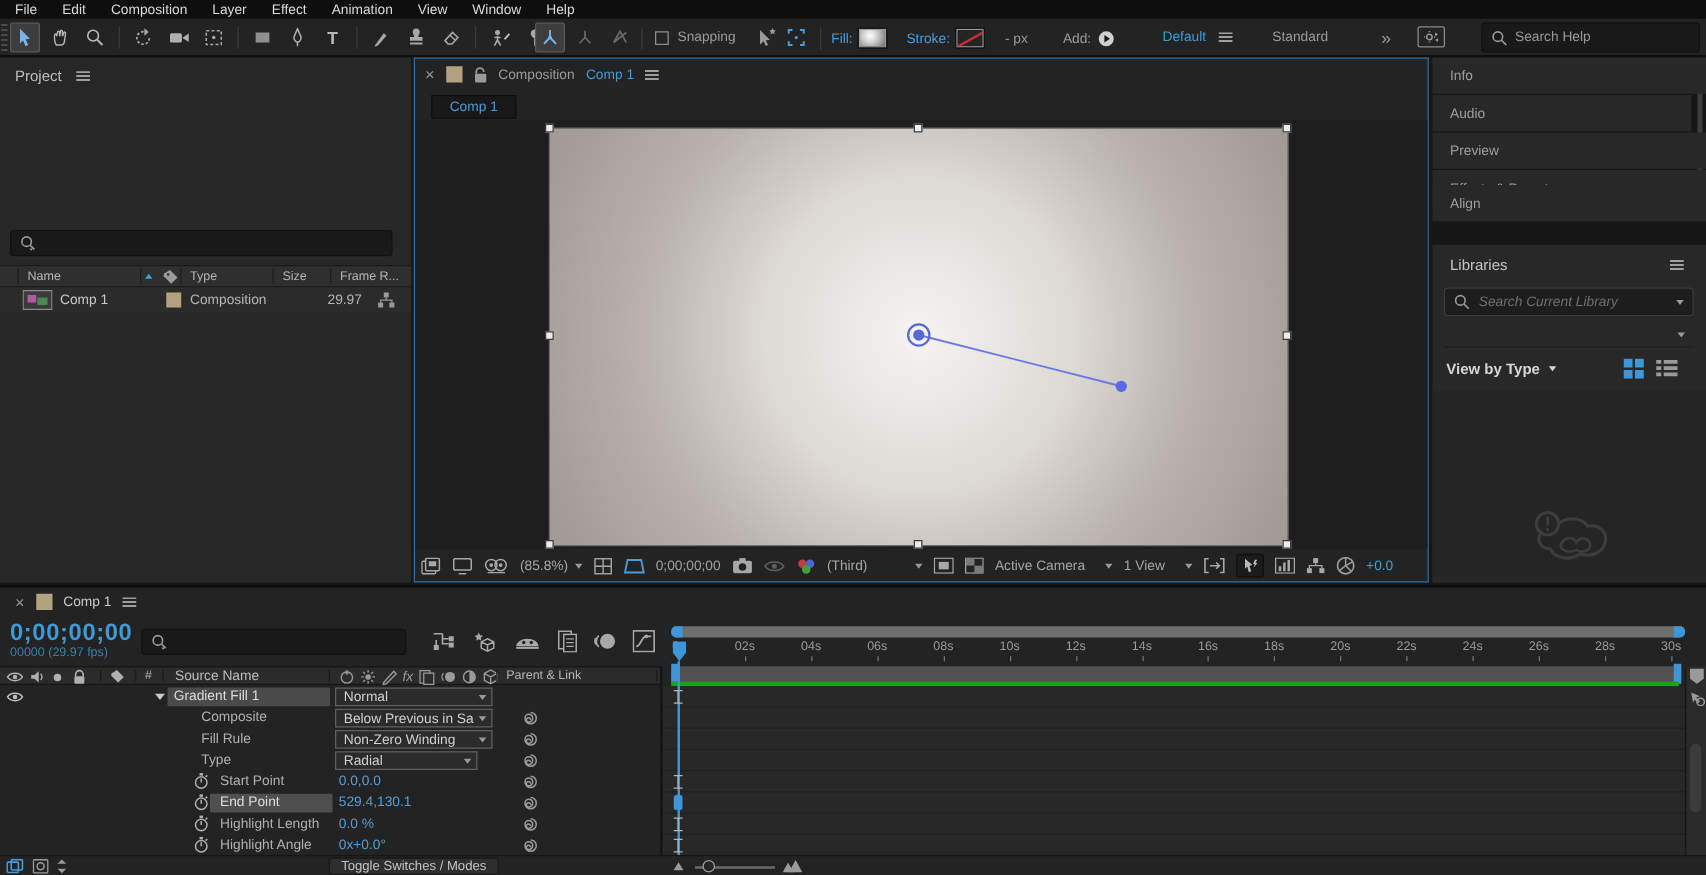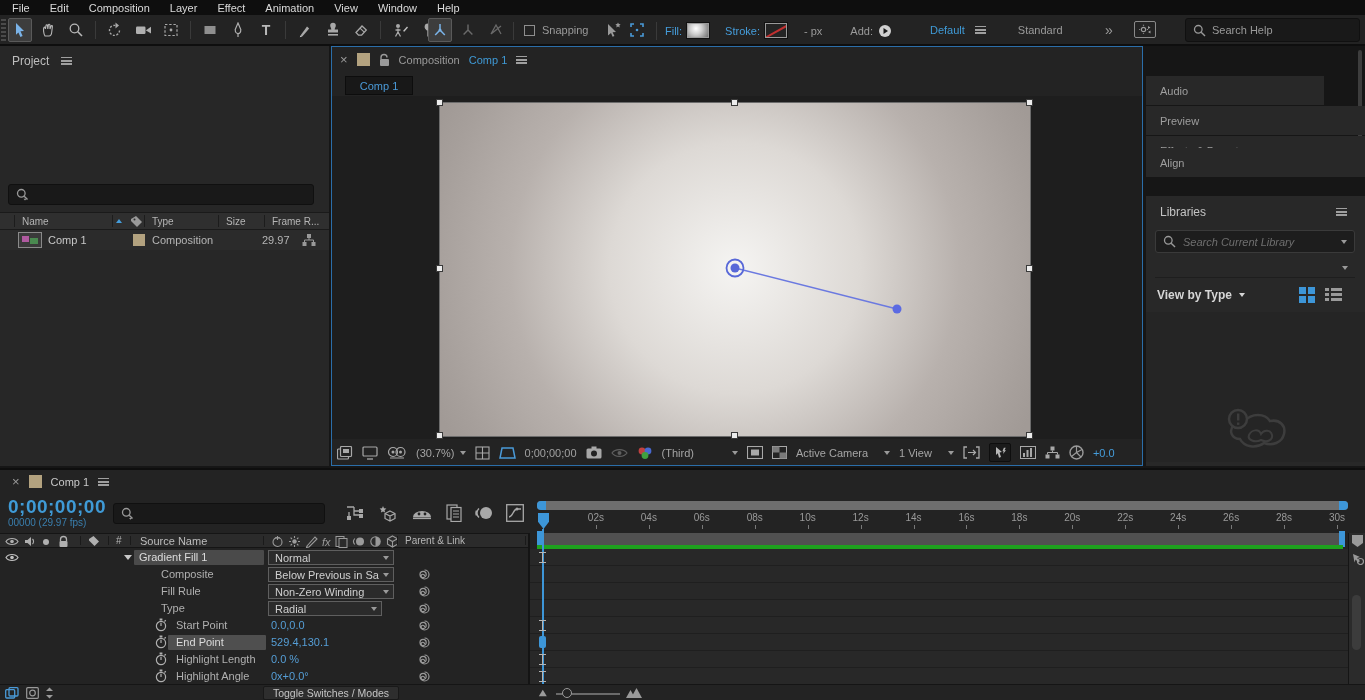--- a/index.html
+++ b/index.html
@@ -343,21 +343,21 @@
         <path d="M5 13 h6" stroke="#a8a8a8" stroke-width="1.3"></path>
       </svg>
     <svg width="20" height="14">
         <circle cx="6" cy="6" r="4.5" fill="none" stroke="#a8a8a8" stroke-width="1.2"></circle>
         <circle cx="13.5" cy="6" r="4.5" fill="none" stroke="#a8a8a8" stroke-width="1.2"></circle>
         <circle cx="6" cy="6" r="1.5" fill="#a8a8a8"></circle>
         <circle cx="13.5" cy="6" r="1.5" fill="#a8a8a8"></circle>
         <path d="M3 12 h14" stroke="#a8a8a8"></path>
       </svg>
     <span class="ddtext">
-        <span>(30.7%)</span>
+        <span>(85.8%)</span>
         <span class="caret"></span>
       </span>
     <svg width="15" height="14">
         <rect x="1" y="1" width="13" height="12" fill="none" stroke="#a8a8a8" stroke-width="1.1"></rect>
         <path d="M7.5 1 V13 M1 7 H14" stroke="#a8a8a8" stroke-width="1.1"></path>
       </svg>
     <svg width="17" height="14">
         <path d="M3 2 H14 L16 12 H1 Z" fill="none" stroke="#4a9ad8" stroke-width="1.5"></path>
       </svg>
     <span style="color:#a0a0a0;">0;00;00;00</span>
@@ -799,17 +799,18 @@
     <svg class="abs" style="left:538px;top:4px;" width="10" height="8">
         <path d="M5 0 L10 8 H0 Z" fill="#9a9a9a" transform="scale(0.8) translate(1,1)"></path>
       </svg>
     <div class="abs" style="left:556px;top:8px;width:64px;height:1.5px;background:#6a6a6a;"></div>
     <span class="abs" style="left:562px;top:3px;width:10px;height:10px;border:1.5px solid #9a9a9a;border-radius:50%;background:#232323;"></span>
     <svg class="abs" style="left:626px;top:3px;" width="16" height="10">
         <path d="M4.5 2 L9 10 H0 Z" fill="#9a9a9a"></path>
         <path d="M10.5 0 L16 10 H5 Z" fill="#9a9a9a"></path>
       </svg>
   </div>
-    <div class="abs side-item" style="left: 1146px; top: 76px; width: 178px; height: 29px;">Audio</div>
+<div class="abs side-item" style="left: 1146px; top: 46px; width: 219px; height: 29px;">Info</div>
+    <div class="abs side-item" style="left: 1146px; top: 76px; width: 207px; height: 29px;">Audio</div>
     <div class="abs side-item" style="left: 1146px; top: 106px; width: 219px; height: 29px;">Preview</div>
     <div class="abs side-item" style="left: 1146px; top: 136px; width: 219px; height: 29px;">Effects &amp; Presets</div>
     <div class="abs side-item" style="left: 1146px; top: 148px; width: 219px; height: 29px;">Align</div>
   </div>
 
 </body></html>

